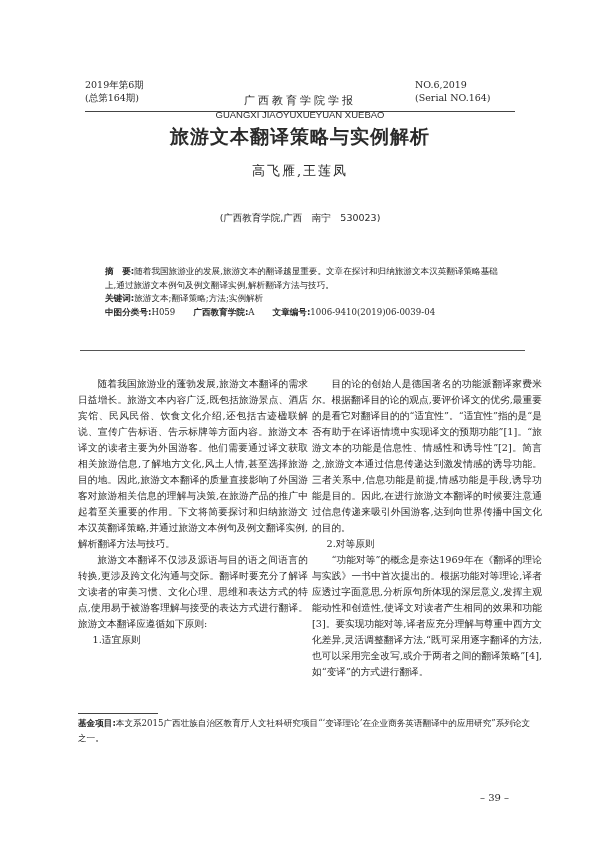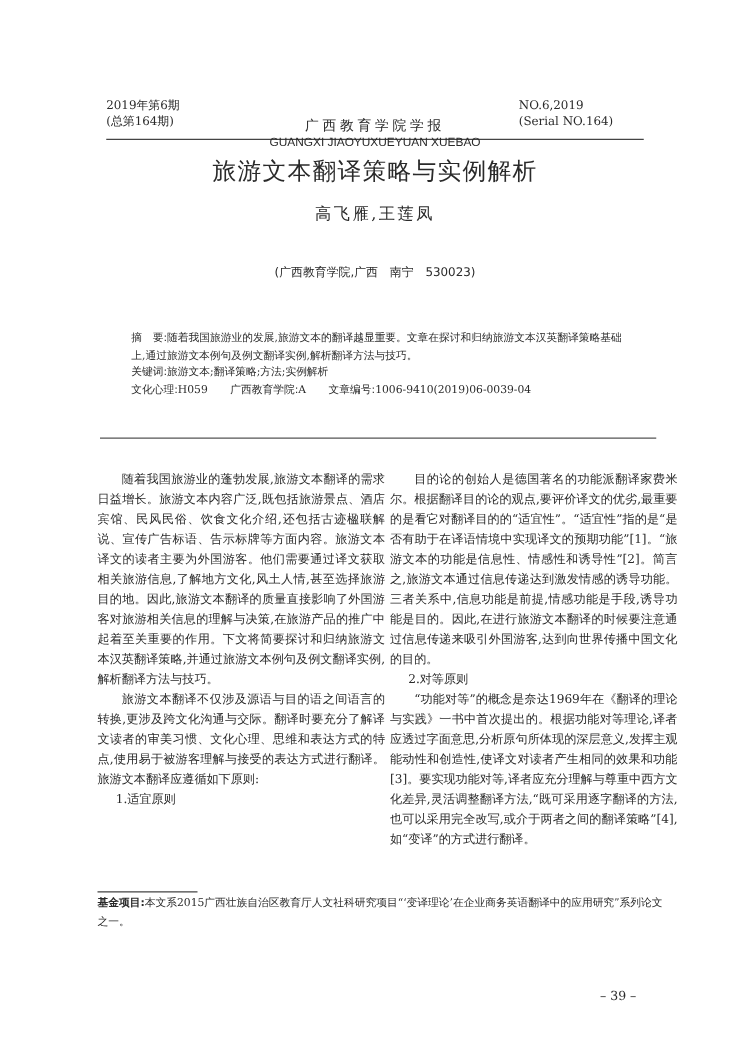--- a/index.html
+++ b/index.html
@@ -6,26 +6,26 @@
   html, body { width: 600px; height: 850px; background: #ffffff; overflow: hidden; }
   body { font-family: "DejaVu Serif", "Liberation Serif", serif; color: #2a2a2a; position: relative; }
 
   .header { position: absolute; top: 78px; left: 85px; width: 430px; height: 34px; border-bottom: 1px solid #444; }
   .hdr-left { position: absolute; left: 0; top: 0; font-size: 9.5px; line-height: 13px; width: 80px; }
   .hdr-center { position: absolute; left: 0; right: 0; top: 0; text-align: center; margin-top: 16px; }
   .hdr-center .cn { font-family: "DejaVu Sans", sans-serif; font-size: 11px; letter-spacing: 3px; line-height: 14px; }
   .hdr-center .en { font-family: "Liberation Sans", sans-serif; font-size: 9.5px; line-height: 13px; }
   .hdr-right { position: absolute; right: 0; top: 0; font-size: 9.5px; line-height: 13px; text-align: left; width: 100px; }
 
-  .title { position: absolute; top: 124px; left: 0; width: 600px; text-align: center; font-family: "DejaVu Sans", sans-serif; font-weight: normal; font-size: 19px; letter-spacing: 1px; }
+  .title { position: absolute; top: 124px; left: 0; width: 600px; text-align: center; font-family: "DejaVu Sans", sans-serif; font-weight: bold; font-size: 19px; letter-spacing: 1px; }
   .authors { position: absolute; top: 162px; left: 0; width: 600px; text-align: center; font-size: 13px; letter-spacing: 2px; }
   .affil { position: absolute; top: 212px; left: 0; width: 600px; text-align: center; font-family: "DejaVu Sans", sans-serif; font-size: 9.5px; }
 
   .abstract-block { position: absolute; top: 265px; left: 105px; width: 400px; font-size: 8.6px; line-height: 13.5px; }
-  .abstract-block .lbl { font-family: "DejaVu Sans", sans-serif; font-weight: normal; }
+  .abstract-block .lbl { font-family: "DejaVu Sans", sans-serif; font-weight: bold; }
   .abstract-block p { text-indent: 0; }
   .meta-row { display: flex; gap: 18px; }
   .sep-line { position: absolute; top: 350px; left: 80px; width: 445px; border-top: 1px solid #555; }
 
   .col { position: absolute; top: 376px; width: 230px; font-size: 9.7px; line-height: 16px; text-align: justify; }
   .col-left { left: 78px; }
   .col-right { left: 312px; }
   .col p { text-indent: 2em; }
   .col .noindent { text-indent: 1.5em; }
   .section-heading { font-family: "DejaVu Sans", sans-serif; font-weight: bold; text-align: center; font-size: 10px; margin: 2px 0; text-indent: 0 !important; }
@@ -58,21 +58,21 @@
 <div class="affil">(广西教育学院,广西　南宁　530023)</div>
 
 <div class="abstract-block">
   <p>
     <span class="lbl">摘　要:</span><span>随着我国旅游业的发展,旅游文本的翻译越显重要。文章在探讨和归纳旅游文本汉英翻译策略基础上,通过旅游文本例句及例文翻译实例,解析翻译方法与技巧。</span>
   </p>
   <p>
     <span class="lbl">关键词:</span><span>旅游文本;翻译策略;方法;实例解析</span>
   </p>
   <div class="meta-row">
-    <span><span class="lbl">文化心理:</span><span>H059</span></span>
+    <span><span class="lbl">中图分类号:</span><span>H059</span></span>
     <span><span class="lbl">广西教育学院:</span><span>A</span></span>
     <span><span class="lbl">文章编号:</span><span>1006-9410(2019)06-0039-04</span></span>
   </div>
 </div>
 <div class="sep-line"></div>
 
 <div class="col col-left">
   <p>随着我国旅游业的蓬勃发展,旅游文本翻译的需求日益增长。旅游文本内容广泛,既包括旅游景点、酒店宾馆、民风民俗、饮食文化介绍,还包括古迹楹联解说、宣传广告标语、告示标牌等方面内容。旅游文本译文的读者主要为外国游客。他们需要通过译文获取相关旅游信息,了解地方文化,风土人情,甚至选择旅游目的地。因此,旅游文本翻译的质量直接影响了外国游客对旅游相关信息的理解与决策,在旅游产品的推广中起着至关重要的作用。下文将简要探讨和归纳旅游文本汉英翻译策略,并通过旅游文本例句及例文翻译实例,解析翻译方法与技巧。</p>
   <p>旅游文本翻译不仅涉及源语与目的语之间语言的转换,更涉及跨文化沟通与交际。翻译时要充分了解译文读者的审美习惯、文化心理、思维和表达方式的特点,使用易于被游客理解与接受的表达方式进行翻译。旅游文本翻译应遵循如下原则:</p>
   <p class="noindent">1.适宜原则</p>

